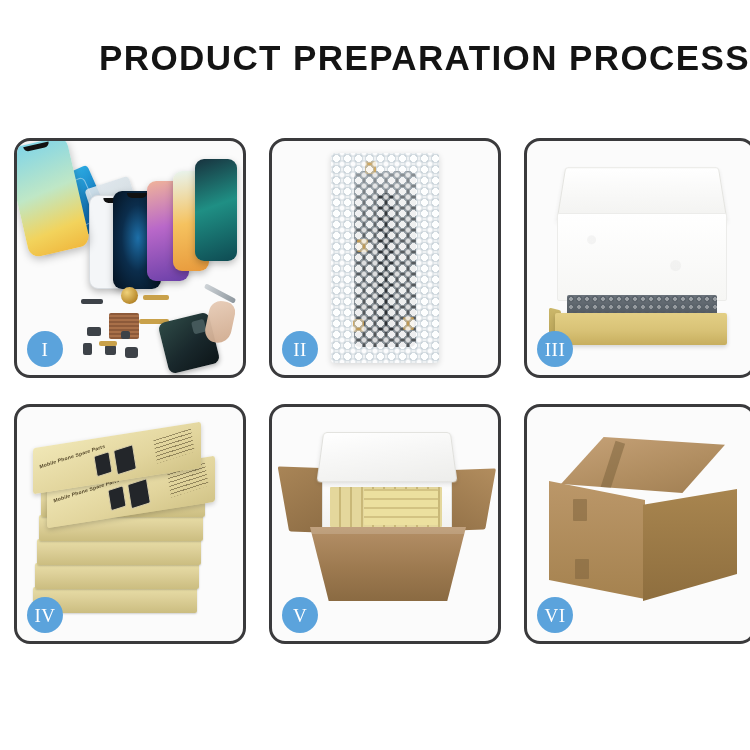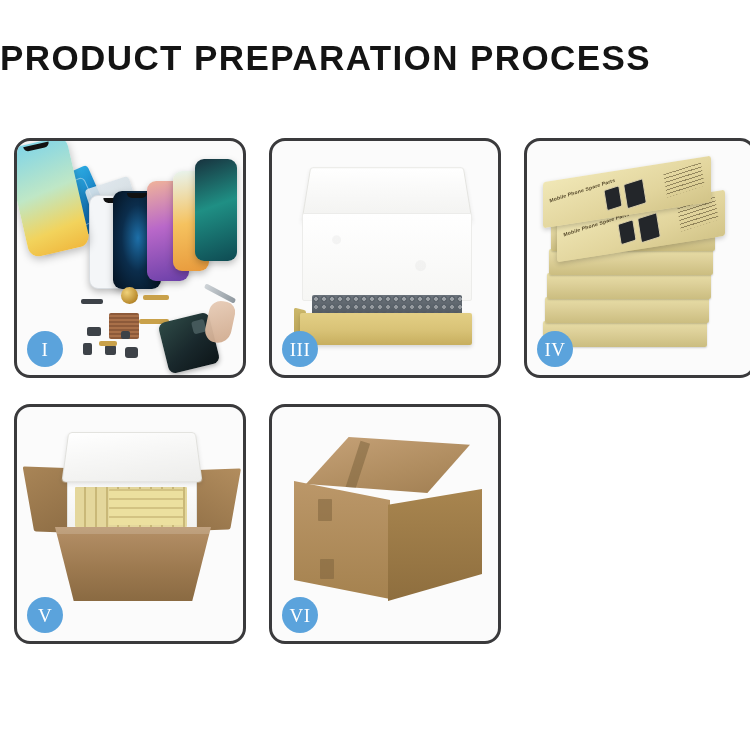--- a/index.html
+++ b/index.html
@@ -3,21 +3,21 @@
 <meta charset="utf-8">
 <style>
   html,body{margin:0;padding:0;}
   body{
     width:750px;height:750px;background:#ffffff;
     font-family:"Liberation Sans",sans-serif;overflow:hidden;
   }
   .page{position:relative;width:750px;height:750px;box-sizing:border-box;}
 
   
-  .header{padding-top:40px;text-align:left;}
+  .header{padding-top:40px;text-align:right;}
   .title{
     font-size:35px;font-weight:700;letter-spacing:1.4px;
     color:#141414;line-height:1;white-space:nowrap;
   }
   .subtitle{
     margin-top:12px;font-size:14.5px;font-weight:400;
     color:#2b2b2b;letter-spacing:.15px;white-space:nowrap;
   }
 
   
@@ -327,20 +327,35 @@
           <span class="flex" style="left:58px;top:32px;width:30px;"></span>
           <span class="flex" style="left:18px;top:54px;width:18px;"></span>
           <span class="housing"></span>
           <span class="driver"></span>
           <span class="hand"></span>
         </div>
       </div>
       <div class="badge">I</div>
     </div>
 
+    <div class="panel">
+      <div class="stage">
+        <div class="bag">
+          <span class="inner-part"></span>
+          <span class="inner-strip"></span>
+          <span class="tape" style="left:34px;top:8px;"></span>
+          <span class="tape" style="left:26px;top:86px;"></span>
+          <span class="tape" style="left:22px;top:166px;"></span>
+          <span class="tape" style="left:72px;top:164px;"></span>
+          <span class="bubbles"></span>
+          <span class="bubbles2"></span>
+        </div>
+      </div>
+      <div class="badge">II</div>
+    </div>
 
     <div class="panel">
       <div class="stage">
         <div class="wbox">
           <span class="lidflap"></span>
           <span class="foam"></span>
           <span class="bw-fill"></span>
           <span class="tray-side"></span>
           <span class="tray"></span>
         </div>

